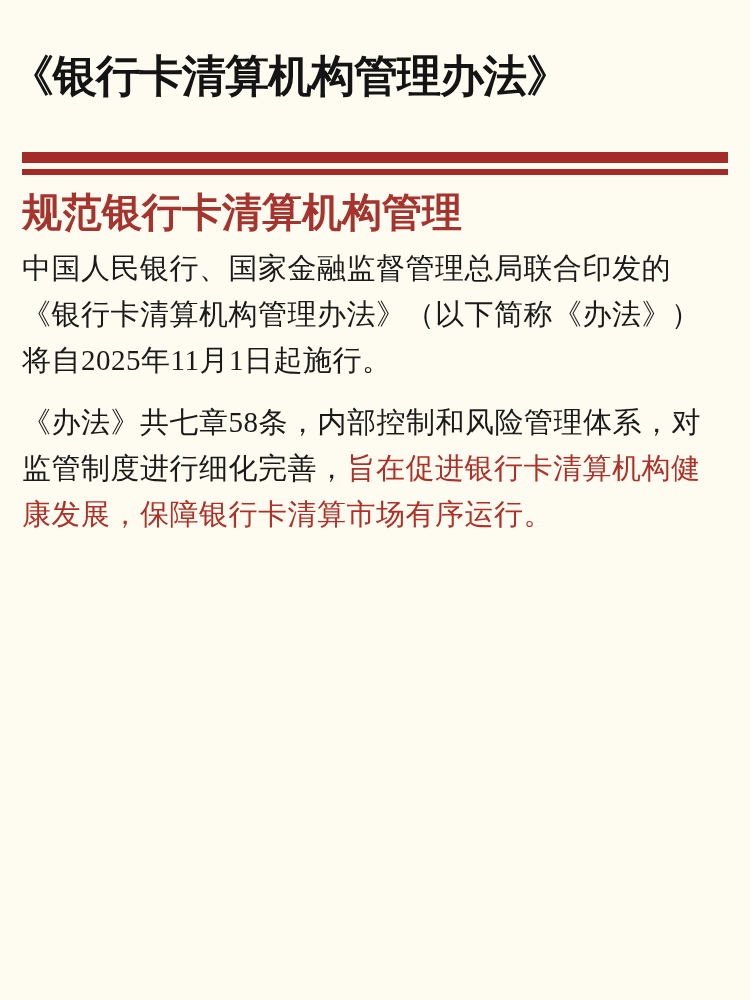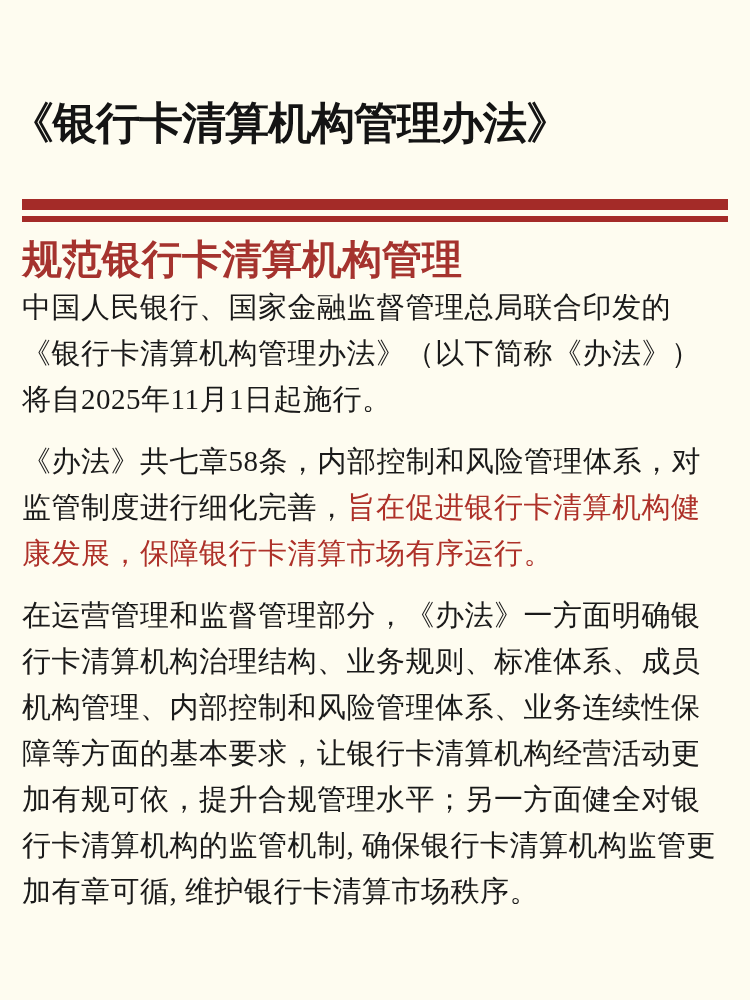--- a/index.html
+++ b/index.html
@@ -13,21 +13,21 @@
   body{
     width:750px;height:1000px;
     background:var(--bg);
     font-family:"Liberation Serif","DejaVu Serif",serif;
     color:var(--ink);
     overflow:hidden;
   }
   .page{
     box-sizing:border-box;
     width:750px;height:1000px;
-    padding:99px 22px 0 22px;
+    padding:52px 22px 0 22px;
   }
   .main-title{
     margin:0 0 0 -12px;
     font-size:44px;
     font-weight:bold;
     letter-spacing:-1px;
     line-height:1.15;
     color:#141414;
     white-space:nowrap;
   }
@@ -44,37 +44,36 @@
     line-height:1.2;
     color:var(--heading-red);
   }
   .body-text p{
     margin:16px 0 0 0;
     font-size:29px;
     line-height:46px;
     letter-spacing:0.5px;
     color:var(--ink);
   }
-  .body-text p:first-child{margin-top:0;}
+  .body-text p:first-child{margin-top:8px;}
   .red-text{color:var(--highlight-red);text-align:center;}
 </style>
 </head>
 <body>
 
 <div class="page">
 
   <h1 class="main-title">《银行卡清算机构管理办法》</h1>
 
   <div class="double-rule"></div>
 
   <h2 class="section-heading">规范银行卡清算机构管理</h2>
 
   <div class="body-text">
 
     <p><span>中国人民银行、国家金融监督管理总局联合印发的《银行卡清算机构管理办法》（以下简称《办法》）将自2025年11月1日起施行。</span></p>
 
     <p><span>《办法》共七章58条，内部控制和风险管理体系，对监管制度进行细化完善，</span><span class="red-text">旨在促进银行卡清算机构健康发展，保障银行卡清算市场有序运行。</span></p>
 
-    <p><span>在运营管理和监督管理部分，《办法》一方面明确银行卡清算机构治理结构、业务规则、标准体系、成员机构管理、内部控制和风险管理体系、业务连续性保障等方面的基本要求，让银行卡清算机构经营活动更加有规可依，提升合规管理水平；另一方面健全对银行卡清算机构的监管机制, 确保银行卡清算机构监管更加有章可循, 维护银行卡清算市场秩序。</span></p>
 
   </div>
 
 </div>
 
 </body></html>

